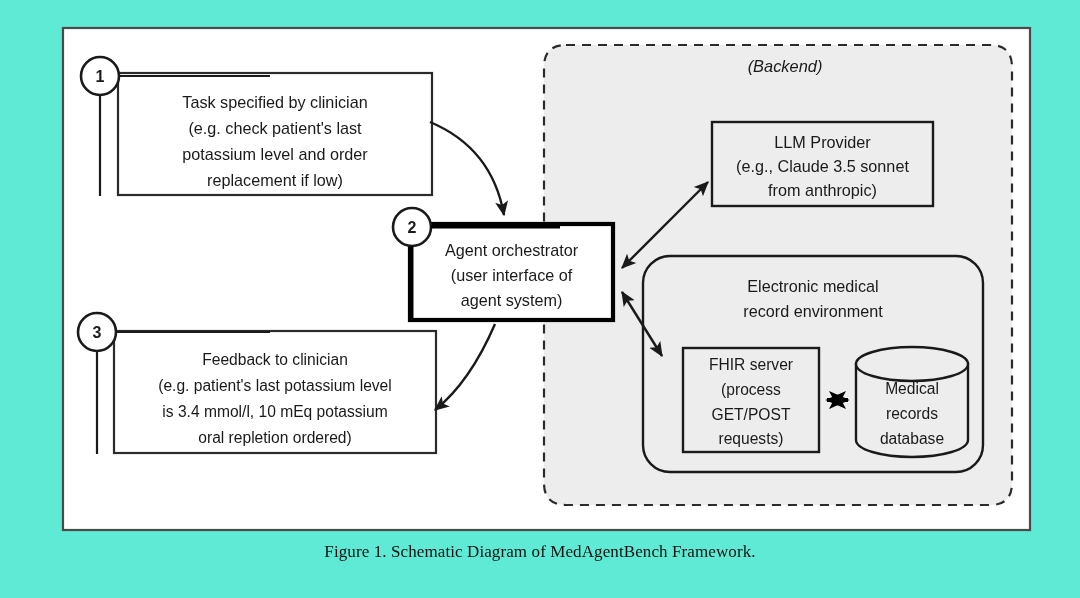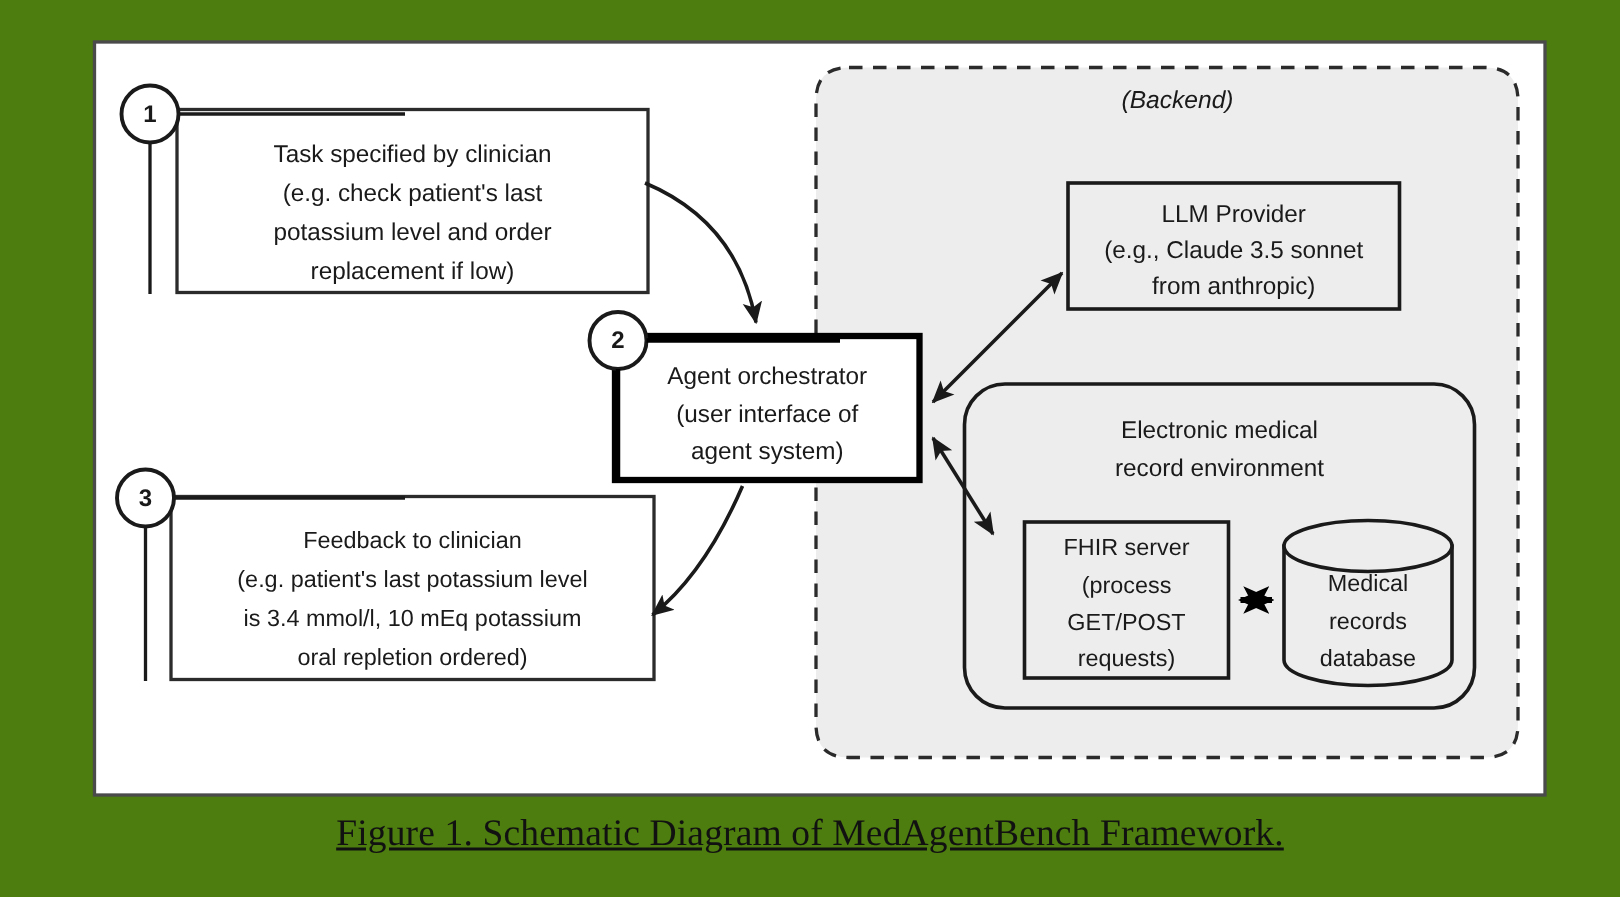--- a/index.html
+++ b/index.html
@@ -11,21 +11,21 @@
   body {
     width: 1080px;
     height: 598px;
     font-family: "Liberation Sans", sans-serif;
     overflow: hidden;
   }
   #figure-root {
     position: relative;
     width: 1080px;
     height: 598px;
-    background: #4d7c0f;
+    background: #5eead4;
   }
   svg#diagram {
     position: absolute;
     top: 0;
     left: 0;
     width: 1080px;
     height: 598px;
     display: block;
   }
   .frame-rect {
@@ -126,25 +126,24 @@
     text-anchor: middle;
     dominant-baseline: middle;
   }
   .caption {
     position: absolute;
     left: 0;
     top: 542px;
     width: 1080px;
     text-align: center;
     font-family: "Liberation Serif", serif;
-    font-size: 25px;
+    font-size: 17px;
     color: #111111;
     letter-spacing: 0.1px;
     white-space: nowrap;
-    text-decoration: underline;
   }
 </style>
 </head>
 <body>
 
 <div id="figure-root">
 
   <svg id="diagram" viewBox="0 0 1080 598" xmlns="http://www.w3.org/2000/svg">
 
     <defs>

